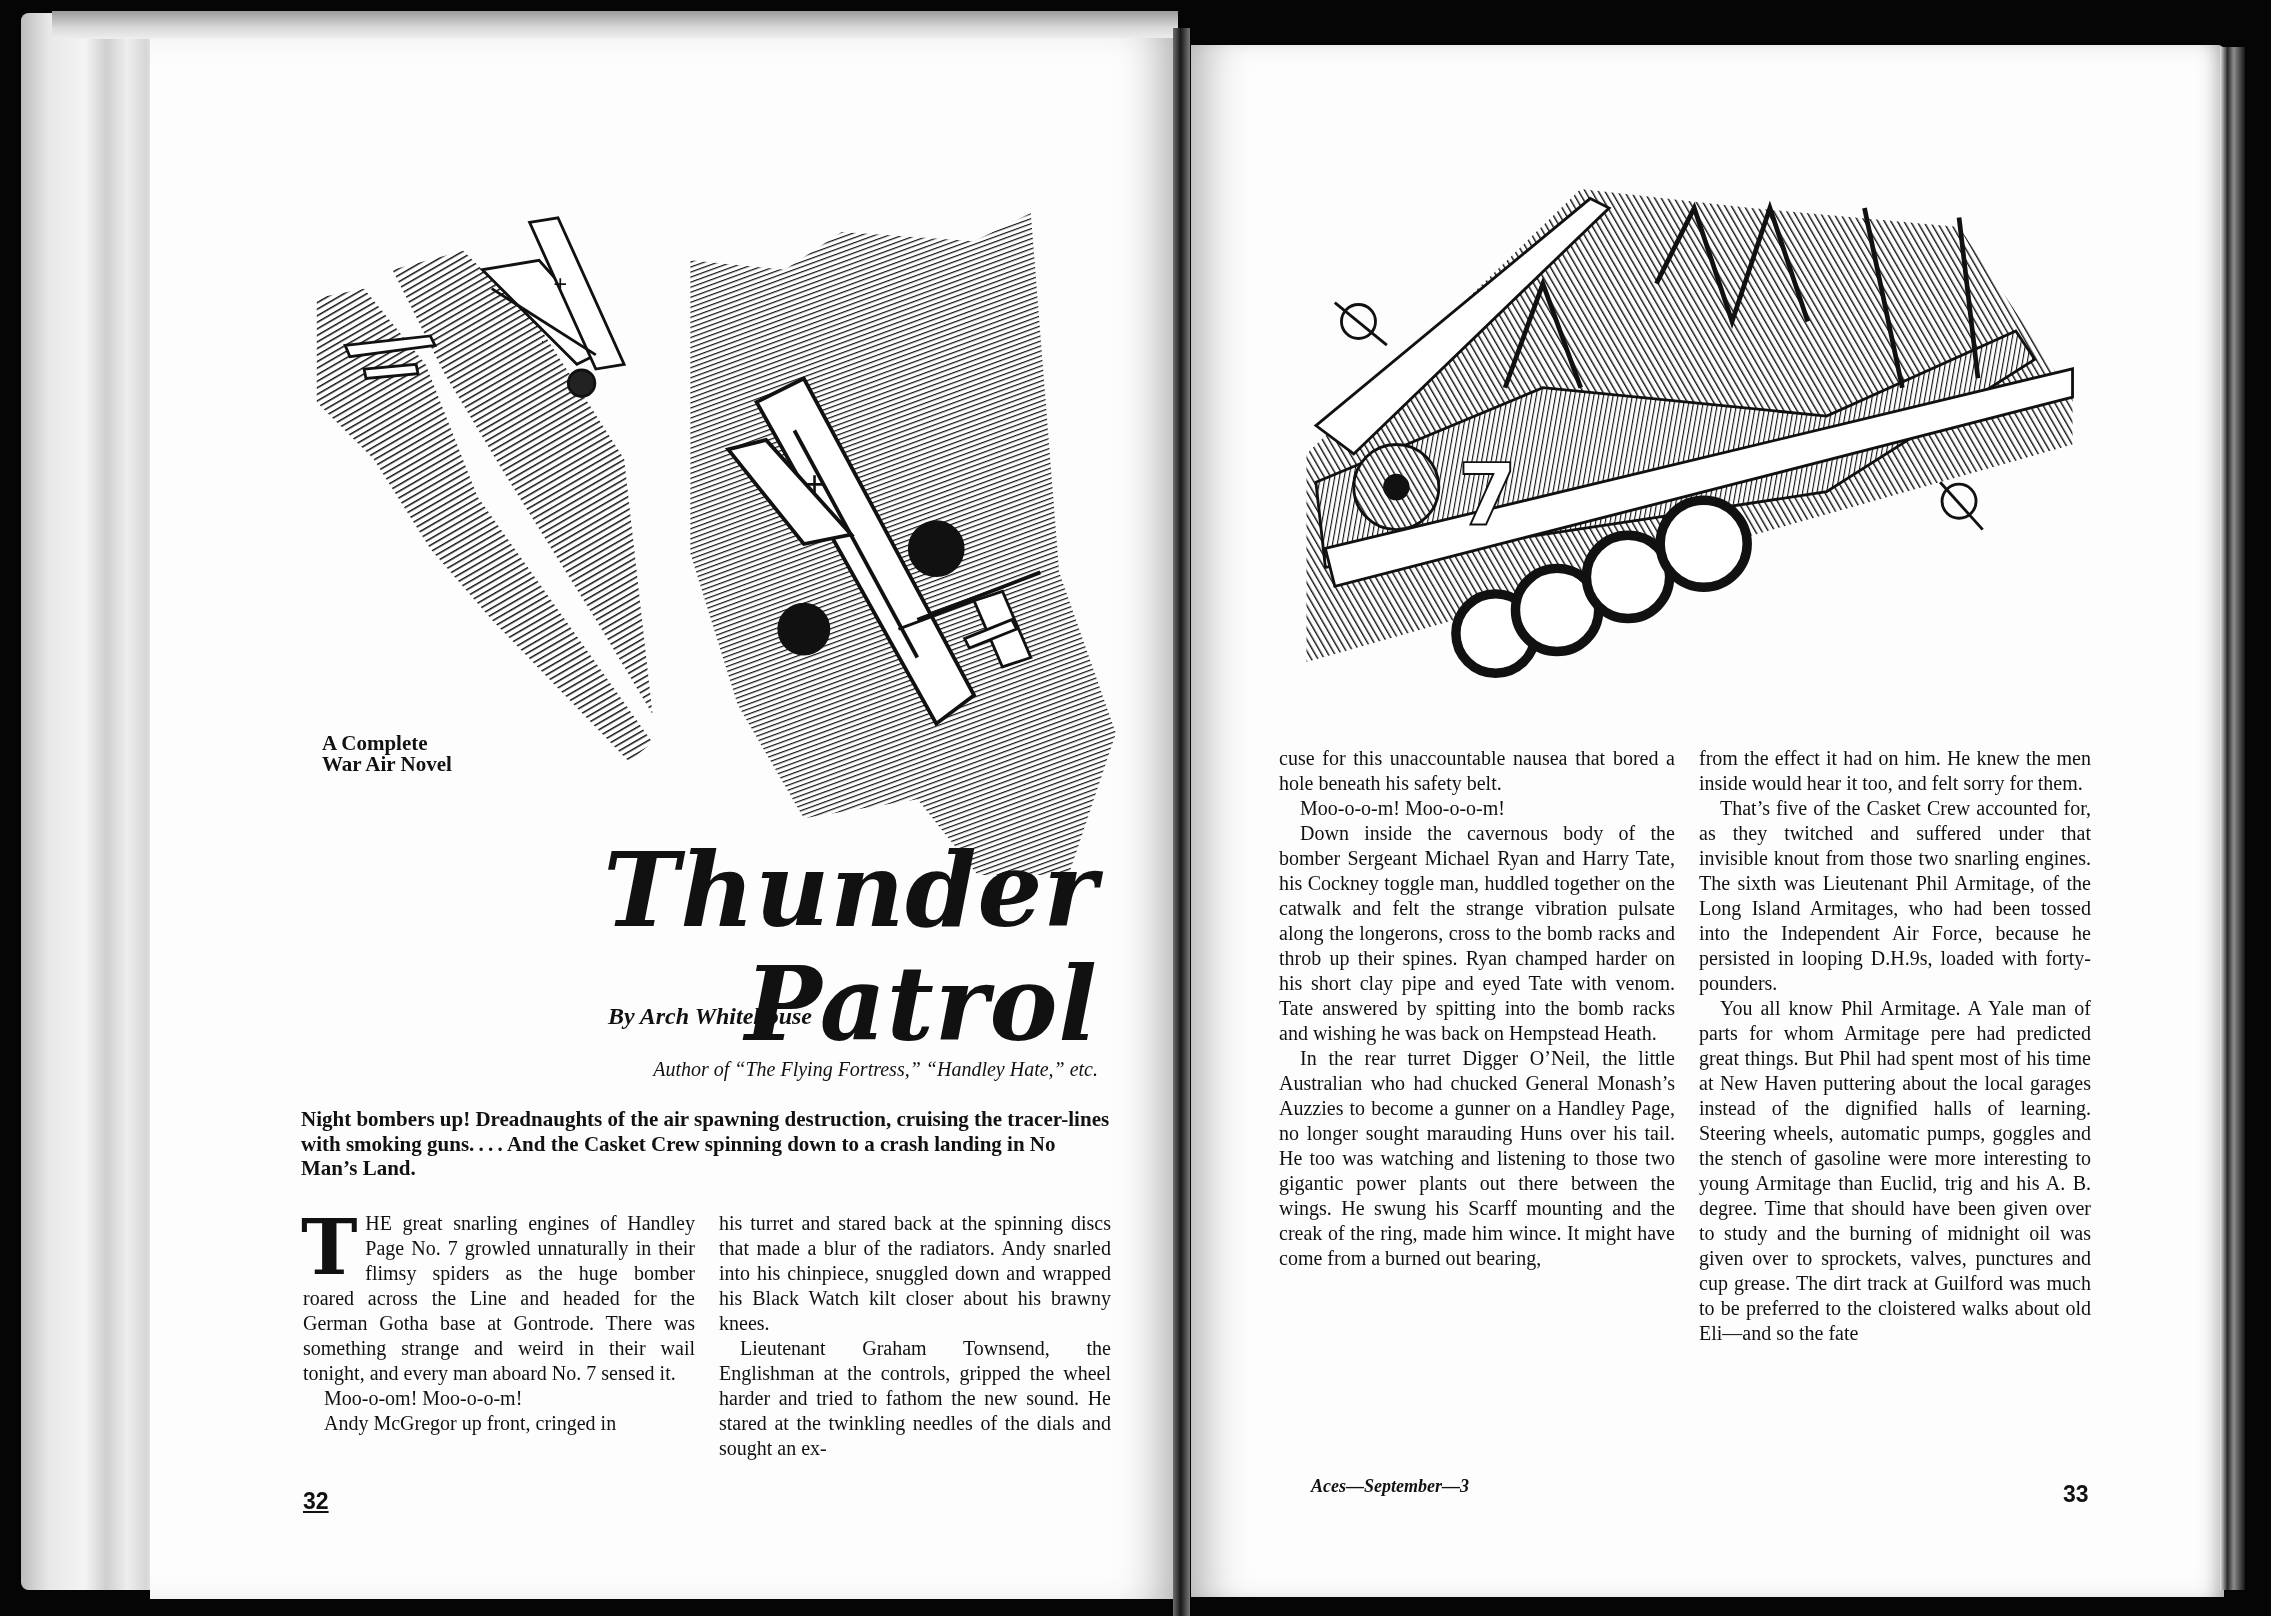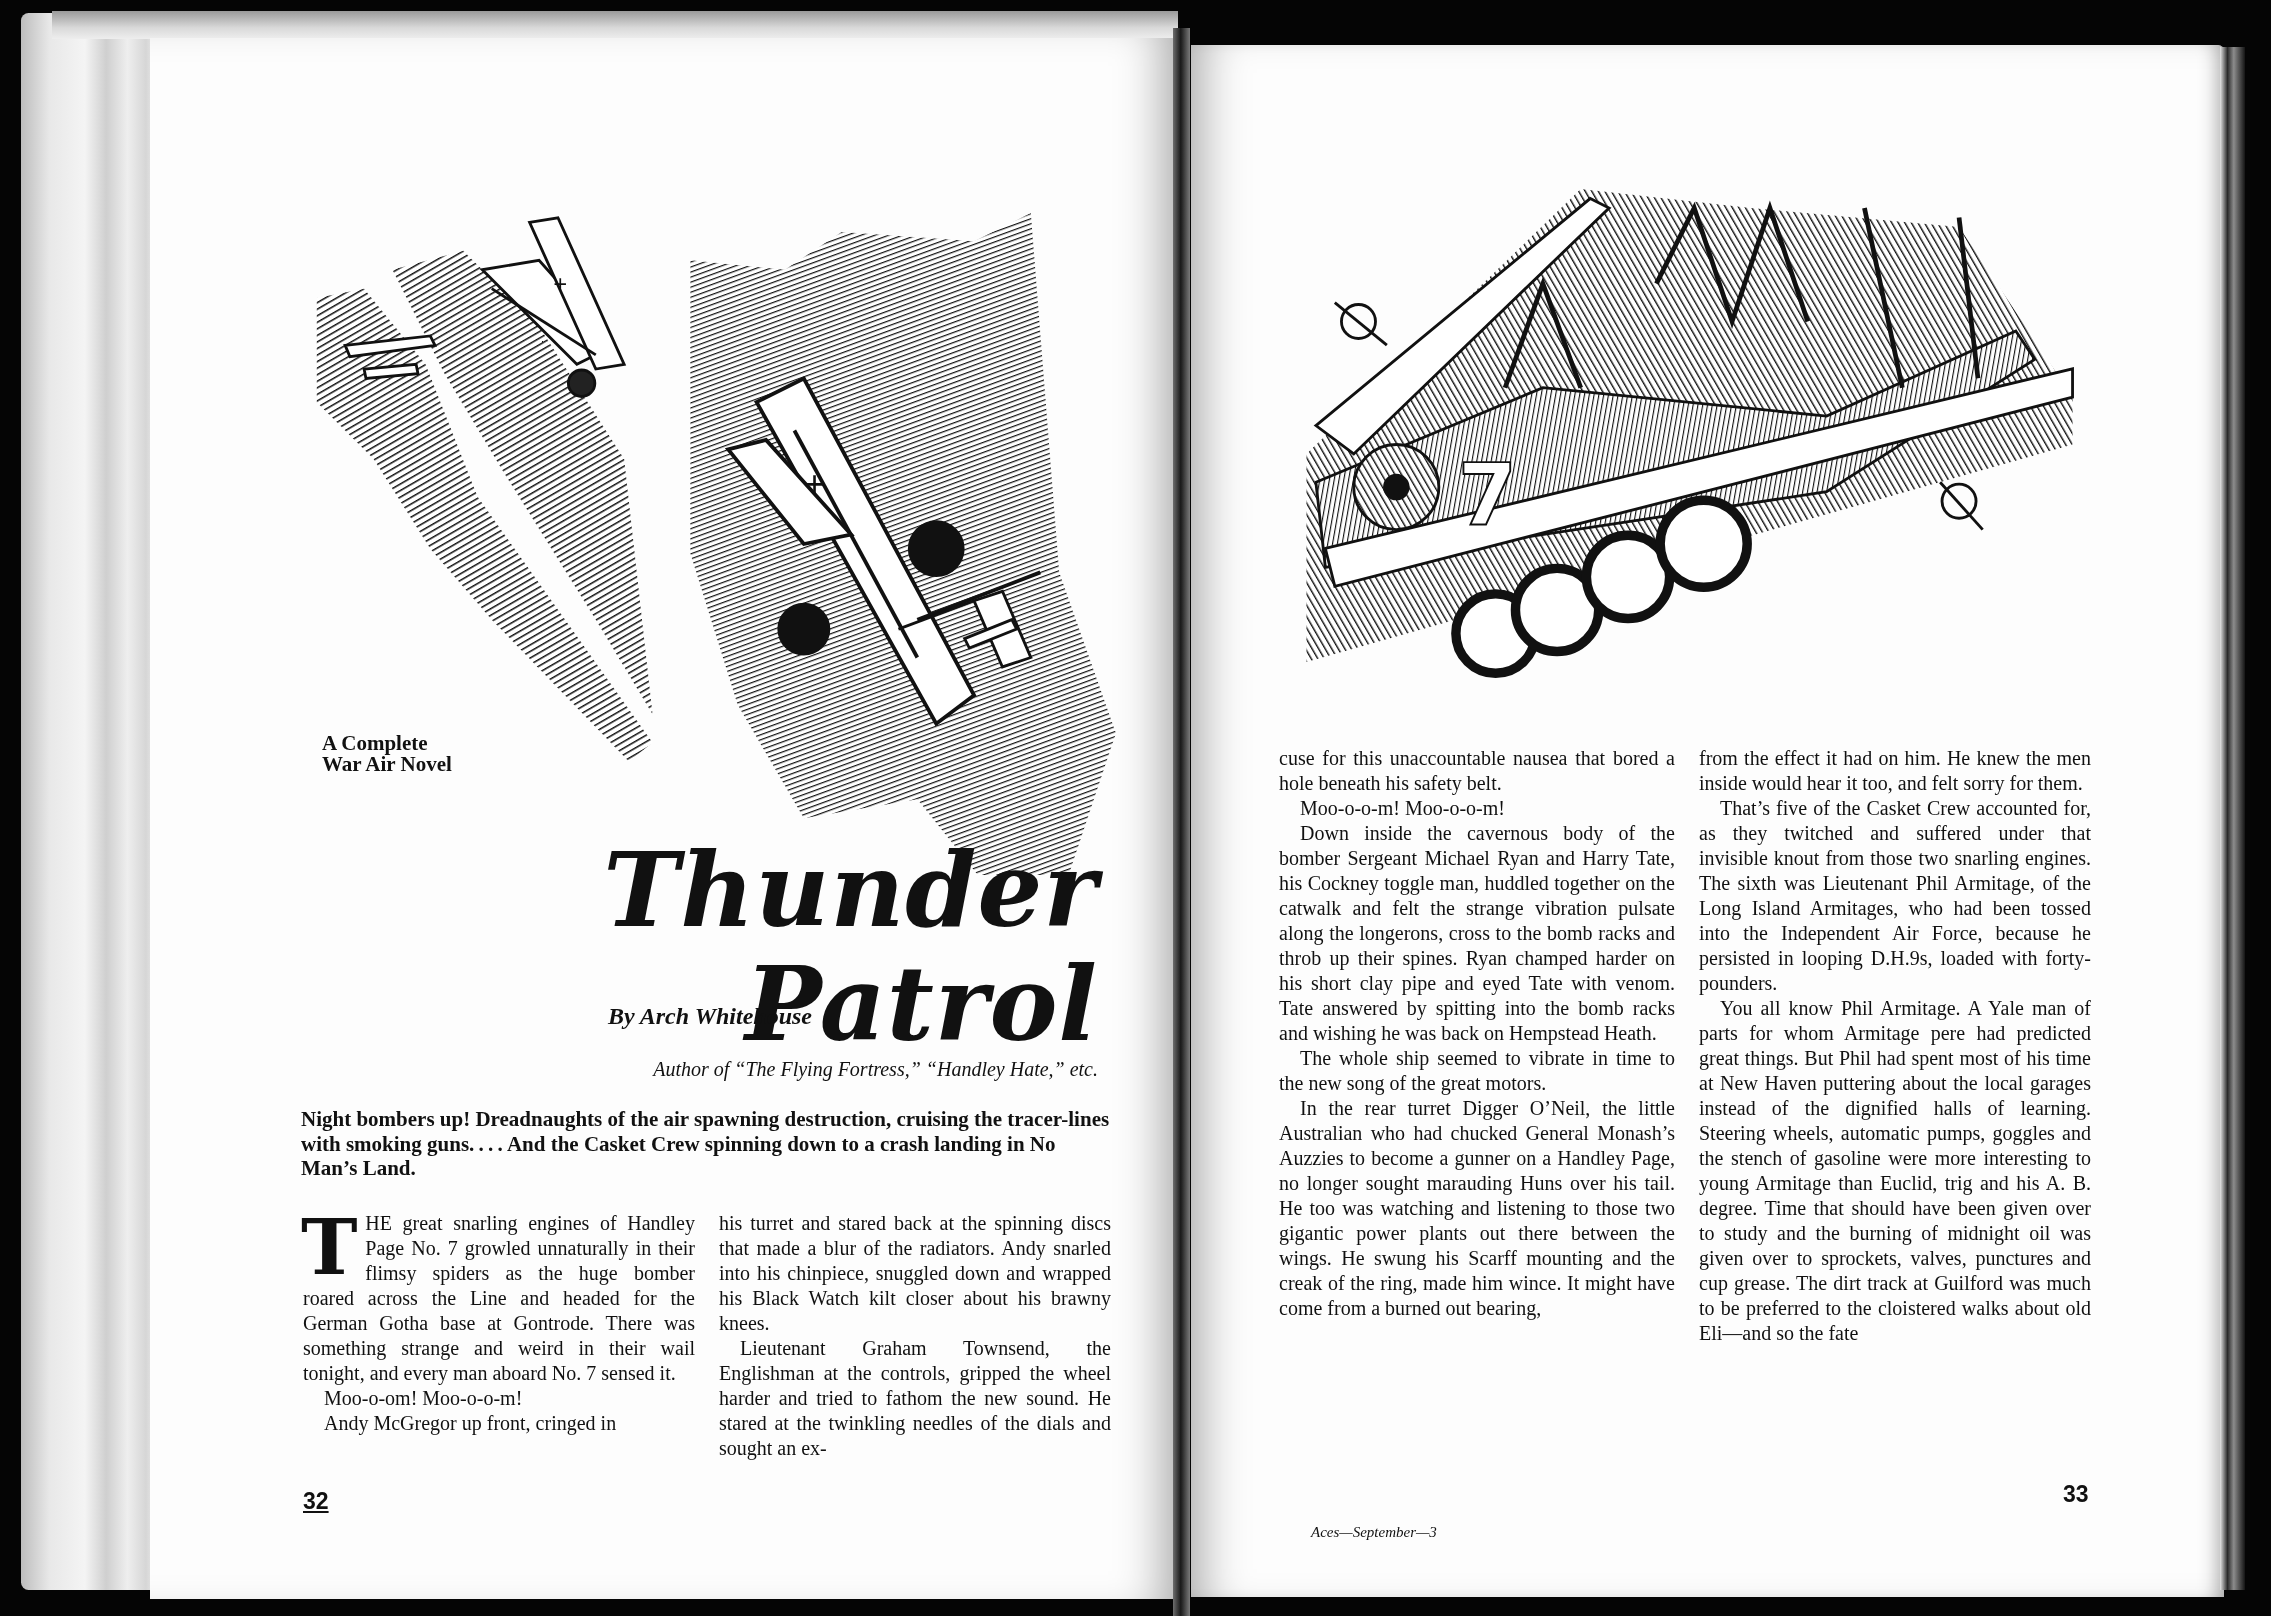--- a/index.html
+++ b/index.html
@@ -70,21 +70,21 @@
     font-family:"DejaVu Serif", serif;
   }
   .col-l1 { left:303px; top:1211px; width:392px; }
   .col-l2 { left:719px; top:1211px; width:392px; }
   .col-r1 { left:1279px; top:746px; width:396px; }
   .col-r2 { left:1699px; top:746px; width:392px; }
 
   .pgnum { position:absolute; font-weight:bold; font-size:23px; font-family:"Liberation Sans", sans-serif; }
   .pg-left { left:303px; top:1488px;text-decoration:underline; }
   .pg-right { left:2063px; top:1481px; }
-  .footer-slug { position:absolute; left:1311px; top:1476px; font-size:15px; font-weight:normal; font-style:italic;margin-top:48px; }
+  .footer-slug { position:absolute; left:1311px; top:1476px; font-size:18px; font-weight:bold; font-style:italic; }
 </style>
 </head>
 <body>
 
 <div class="book-edge-left"></div>
 <div class="book-top-strip"></div>
 <div class="page page-left"></div>
 <div class="gutter"></div>
 <div class="page page-right"></div>
 <div class="right-edge"></div>
@@ -206,21 +206,20 @@
       <circle cx="700" cy="350" r="18"></circle>
       <line x1="680" y1="330" x2="725" y2="380"></line>
     </g>
   </svg>
 </div>
 
 <div class="col col-r1">
   <p class="noindent">cuse for this unaccountable nausea that bored a hole beneath his safety belt.</p>
   <p>Moo-o-o-m!  Moo-o-o-m!</p>
   <p>Down inside the cavernous body of the bomber Sergeant Michael Ryan and Harry Tate, his Cockney toggle man, huddled together on the catwalk and felt the strange vibration pulsate along the longerons, cross to the bomb racks and throb up their spines. Ryan champed harder on his short clay pipe and eyed Tate with venom. Tate answered by spitting into the bomb racks and wishing he was back on Hempstead Heath.</p>
-  <p>The whole ship seemed to vibrate in time to the new song of the great motors.</p>
   <p>In the rear turret Digger O’Neil, the little Australian who had chucked General Monash’s Auzzies to become a gunner on a Handley Page, no longer sought marauding Huns over his tail. He too was watching and listening to those two gigantic power plants out there between the wings. He swung his Scarff mounting and the creak of the ring, made him wince. It might have come from a burned out bearing,</p>
 </div>
 <div class="col col-r2">
   <p class="noindent">from the effect it had on him. He knew the men inside would hear it too, and felt sorry for them.</p>
   <p>That’s five of the Casket Crew accounted for, as they twitched and suffered under that invisible knout from those two snarling engines. The sixth was Lieutenant Phil Armitage, of the Long Island Armitages, who had been tossed into the Independent Air Force, because he persisted in looping D.H.9s, loaded with forty-pounders.</p>
   <p>You all know Phil Armitage. A Yale man of parts for whom Armitage pere had predicted great things. But Phil had spent most of his time at New Haven puttering about the local garages instead of the dignified halls of learning. Steering wheels, automatic pumps, goggles and the stench of gasoline were more interesting to young Armitage than Euclid, trig and his A. B. degree. Time that should have been given over to study and the burning of midnight oil was given over to sprockets, valves, punctures and cup grease. The dirt track at Guilford was much to be preferred to the cloistered walks about old Eli—and so the fate</p>
 </div>
 <div class="footer-slug">Aces—September—3</div>
 <div class="pgnum pg-right">33</div>
 

